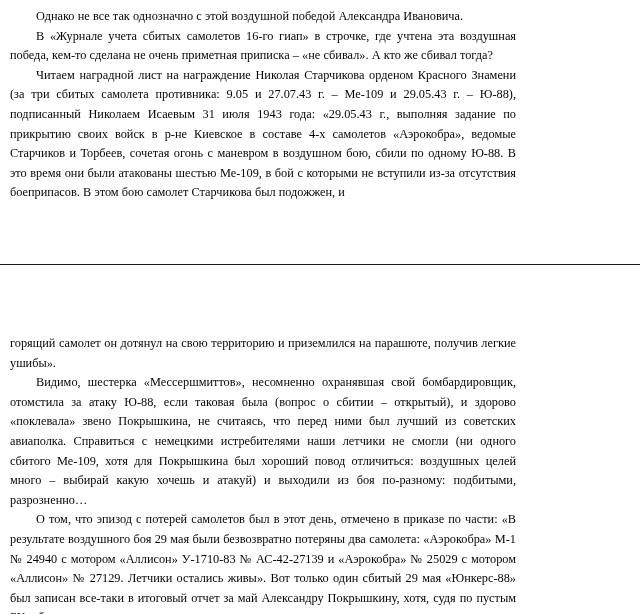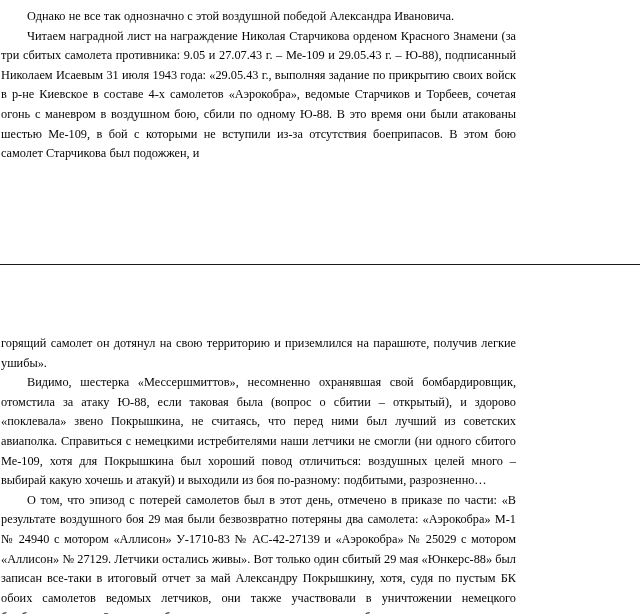--- a/index.html
+++ b/index.html
@@ -18,21 +18,21 @@
     position: relative;
     width: 640px;
     height: 614px;
     background: #ffffff;
   }
   .block {
     position: absolute;
     left: 0;
     width: 528px;
     box-sizing: border-box;
-    padding: 0 12px 0 1px;
+    padding: 0 12px 0 10px;
   }
   .para {
     font-size: 12.3px;
     line-height: 19.6px;
     text-align: justify;
     text-justify: inter-word;
     text-indent: 26px;
     margin: 0 0 0 0;
     color: #050505;
     hyphens: none;
@@ -54,20 +54,21 @@
   .top-block { top: 7px; }
   .bottom-block { top: 334px; }
 </style>
 </head>
 <body>
 
 <div class="page">
 
   <div class="block top-block">
     <p class="para">Однако не все так однозначно с этой воздушной победой Александра Ивановича.</p>
+    <p class="para">В «Журнале учета сбитых самолетов 16-го гиап» в строчке, где учтена эта воздушная победа, кем-то сделана не очень приметная приписка – «не сбивал». А кто же сбивал тогда?</p>
     <p class="para">Читаем наградной лист на награждение Николая Старчикова орденом Красного Знамени (за три сбитых самолета противника: 9.05 и 27.07.43 г. – Ме-109 и 29.05.43 г. – Ю-88), подписанный Николаем Исаевым 31 июля 1943 года: «29.05.43 г., выполняя задание по прикрытию своих войск в р-не Киевское в составе 4-х самолетов «Аэрокобра», ведомые Старчиков и Торбеев, сочетая огонь с маневром в воздушном бою, сбили по одному Ю-88. В это время они были атакованы шестью Ме-109, в бой с которыми не вступили из-за отсутствия боеприпасов. В этом бою самолет Старчикова был подожжен, и</p>
   </div>
 
   <div class="divider" style="top: 264px;"></div>
 
   <div class="block bottom-block">
     <p class="para cont">горящий самолет он дотянул на свою территорию и приземлился на парашюте, получив легкие ушибы».</p>
     <p class="para">Видимо, шестерка «Мессершмиттов», несомненно охранявшая свой бомбардировщик, отомстила за атаку Ю-88, если таковая была (вопрос о сбитии – открытый), и здорово «поклевала» звено Покрышкина, не считаясь, что перед ними был лучший из советских авиаполка. Справиться с немецкими истребителями наши летчики не смогли (ни одного сбитого Ме-109, хотя для Покрышкина был хороший повод отличиться: воздушных целей много – выбирай какую хочешь и атакуй) и выходили из боя по-разному: подбитыми, разрозненно…</p>
     <p class="para">О том, что эпизод с потерей самолетов был в этот день, отмечено в приказе по части: «В результате воздушного боя 29 мая были безвозвратно потеряны два самолета: «Аэрокобра» М-1 № 24940 с мотором «Аллисон» У-1710-83 № АС-42-27139 и «Аэрокобра» № 25029 с мотором «Аллисон» № 27129. Летчики остались живы». Вот только один сбитый 29 мая «Юнкерс-88» был записан все-таки в итоговый отчет за май Александру Покрышкину, хотя, судя по пустым БК обоих самолетов ведомых летчиков, они также участвовали в уничтожении немецкого бомбардировщика. Значит, это была не справедливости групповая победа.</p>
   </div>

